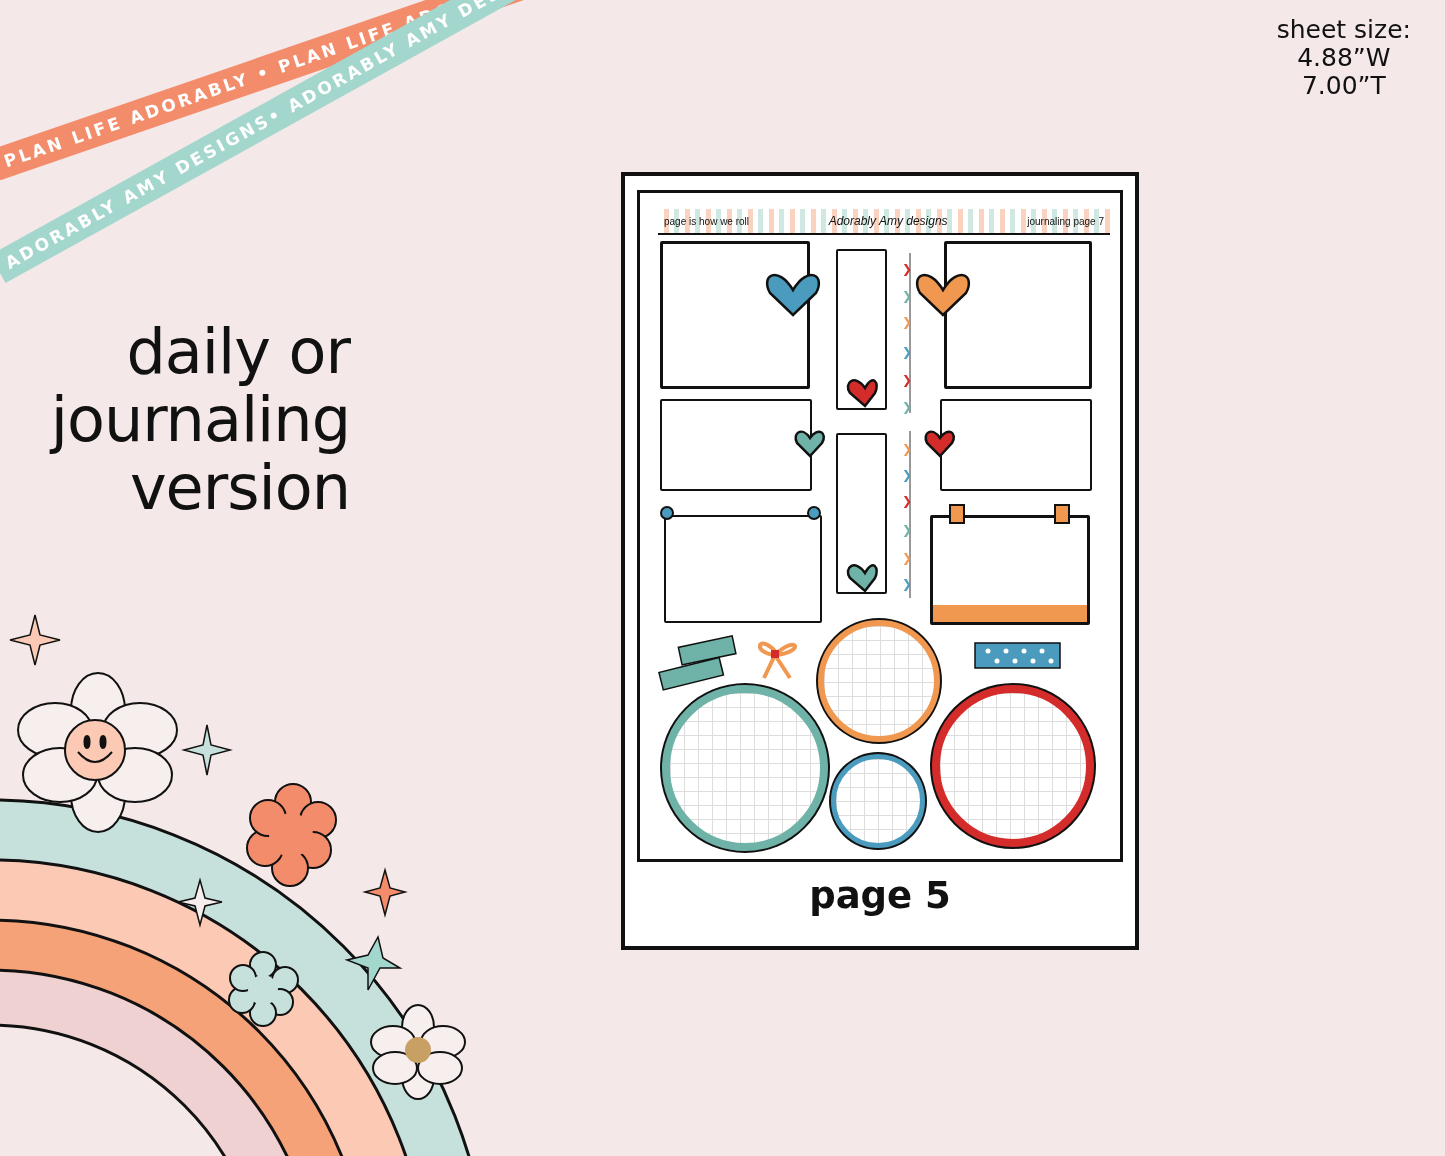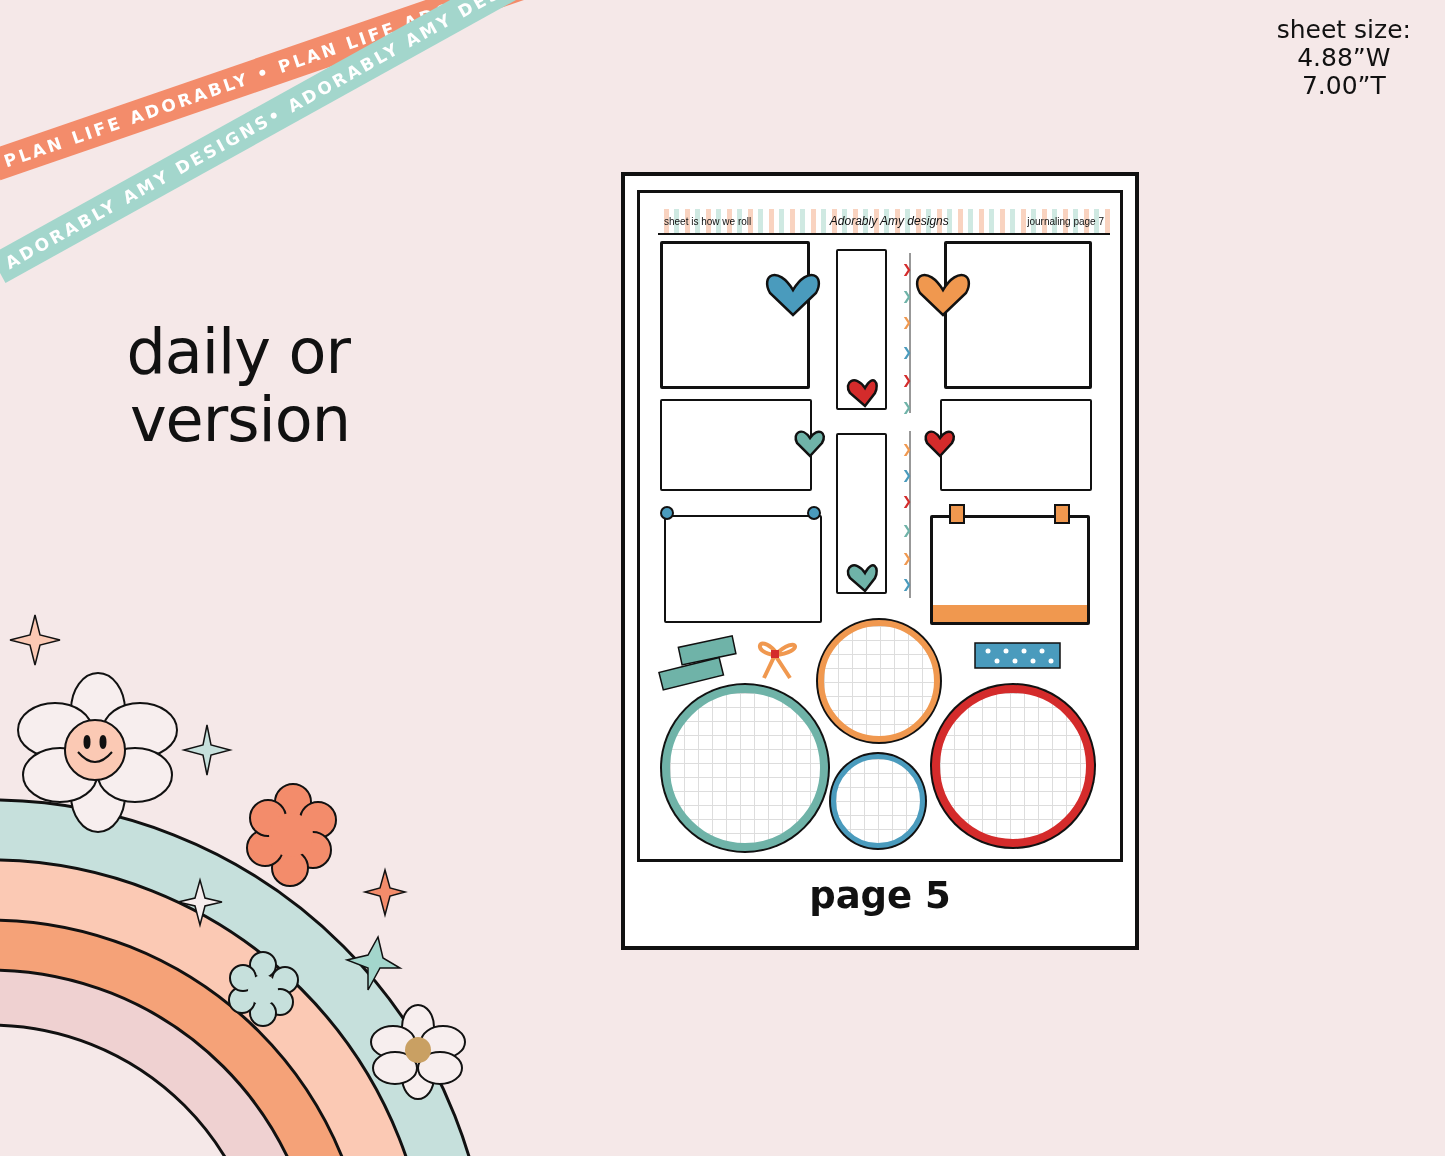--- a/index.html
+++ b/index.html
@@ -28,20 +28,21 @@
 <div class="ribbon ribbon-teal">ADORABLY AMY DESIGNS• ADORABLY AMY DESIGNS •ADORABLY AMY DESIGNS</div>
 
 <div class="abs sheet-size">
   <div>sheet size:</div>
   <div>4.88”W</div>
   <div>7.00”T</div>
 </div>
 
 <div class="abs headline">
   <div>daily or</div>
+  <div>journaling</div>
   <div>version</div>
 </div>
 
 <svg class="abs" style="left:0;top:580px" width="480" height="576">
   <g stroke="#111" stroke-width="3">
     <circle cx="-10" cy="720" r="500" fill="#c6e0dc"></circle>
     <circle cx="-10" cy="720" r="440" fill="#fbc9b4"></circle>
     <circle cx="-10" cy="720" r="380" fill="#f5a278"></circle>
     <circle cx="-10" cy="720" r="330" fill="#efd1d1"></circle>
     <circle cx="-10" cy="720" r="275" fill="#f5e8e8"></circle>
@@ -92,21 +93,21 @@
     <path d="M207 145 L211 165 L230 170 L211 175 L207 195 L203 175 L184 170 L203 165 Z" fill="#c6e0dc"></path>
     <path d="M200 300 L205 318 L222 322 L205 326 L200 345 L195 326 L178 322 L195 318 Z" fill="#f7eeee"></path>
     <path d="M385 290 L390 308 L405 312 L390 316 L385 335 L380 316 L365 312 L380 308 Z" fill="#f38c6b"></path>
     <path d="M378 357 L383 378 L400 388 L380 388 L368 410 L368 388 L347 380 L368 375 Z" fill="#a3d6cc"></path>
   </g>
 </svg>
 
 <div class="abs frame">
   <div class="inner">
     <div class="hdr">
-      <span>sheet is how we roll</span>
+      <span>page is how we roll</span>
       <span class="brand">Adorably Amy designs</span>
       <span>journaling page 7</span>
     </div>
 
     <div class="box" style="left:20px;top:48px;width:144px;height:142px;"></div>
     <div class="box" style="left:196px;top:56px;width:47px;height:157px;border-width:2px;"></div>
     <div class="box" style="left:304px;top:48px;width:142px;height:142px;"></div>
 
     <div class="box" style="left:20px;top:206px;width:148px;height:88px;border-width:2px;"></div>
     <div class="box" style="left:196px;top:240px;width:47px;height:157px;border-width:2px;"></div>

